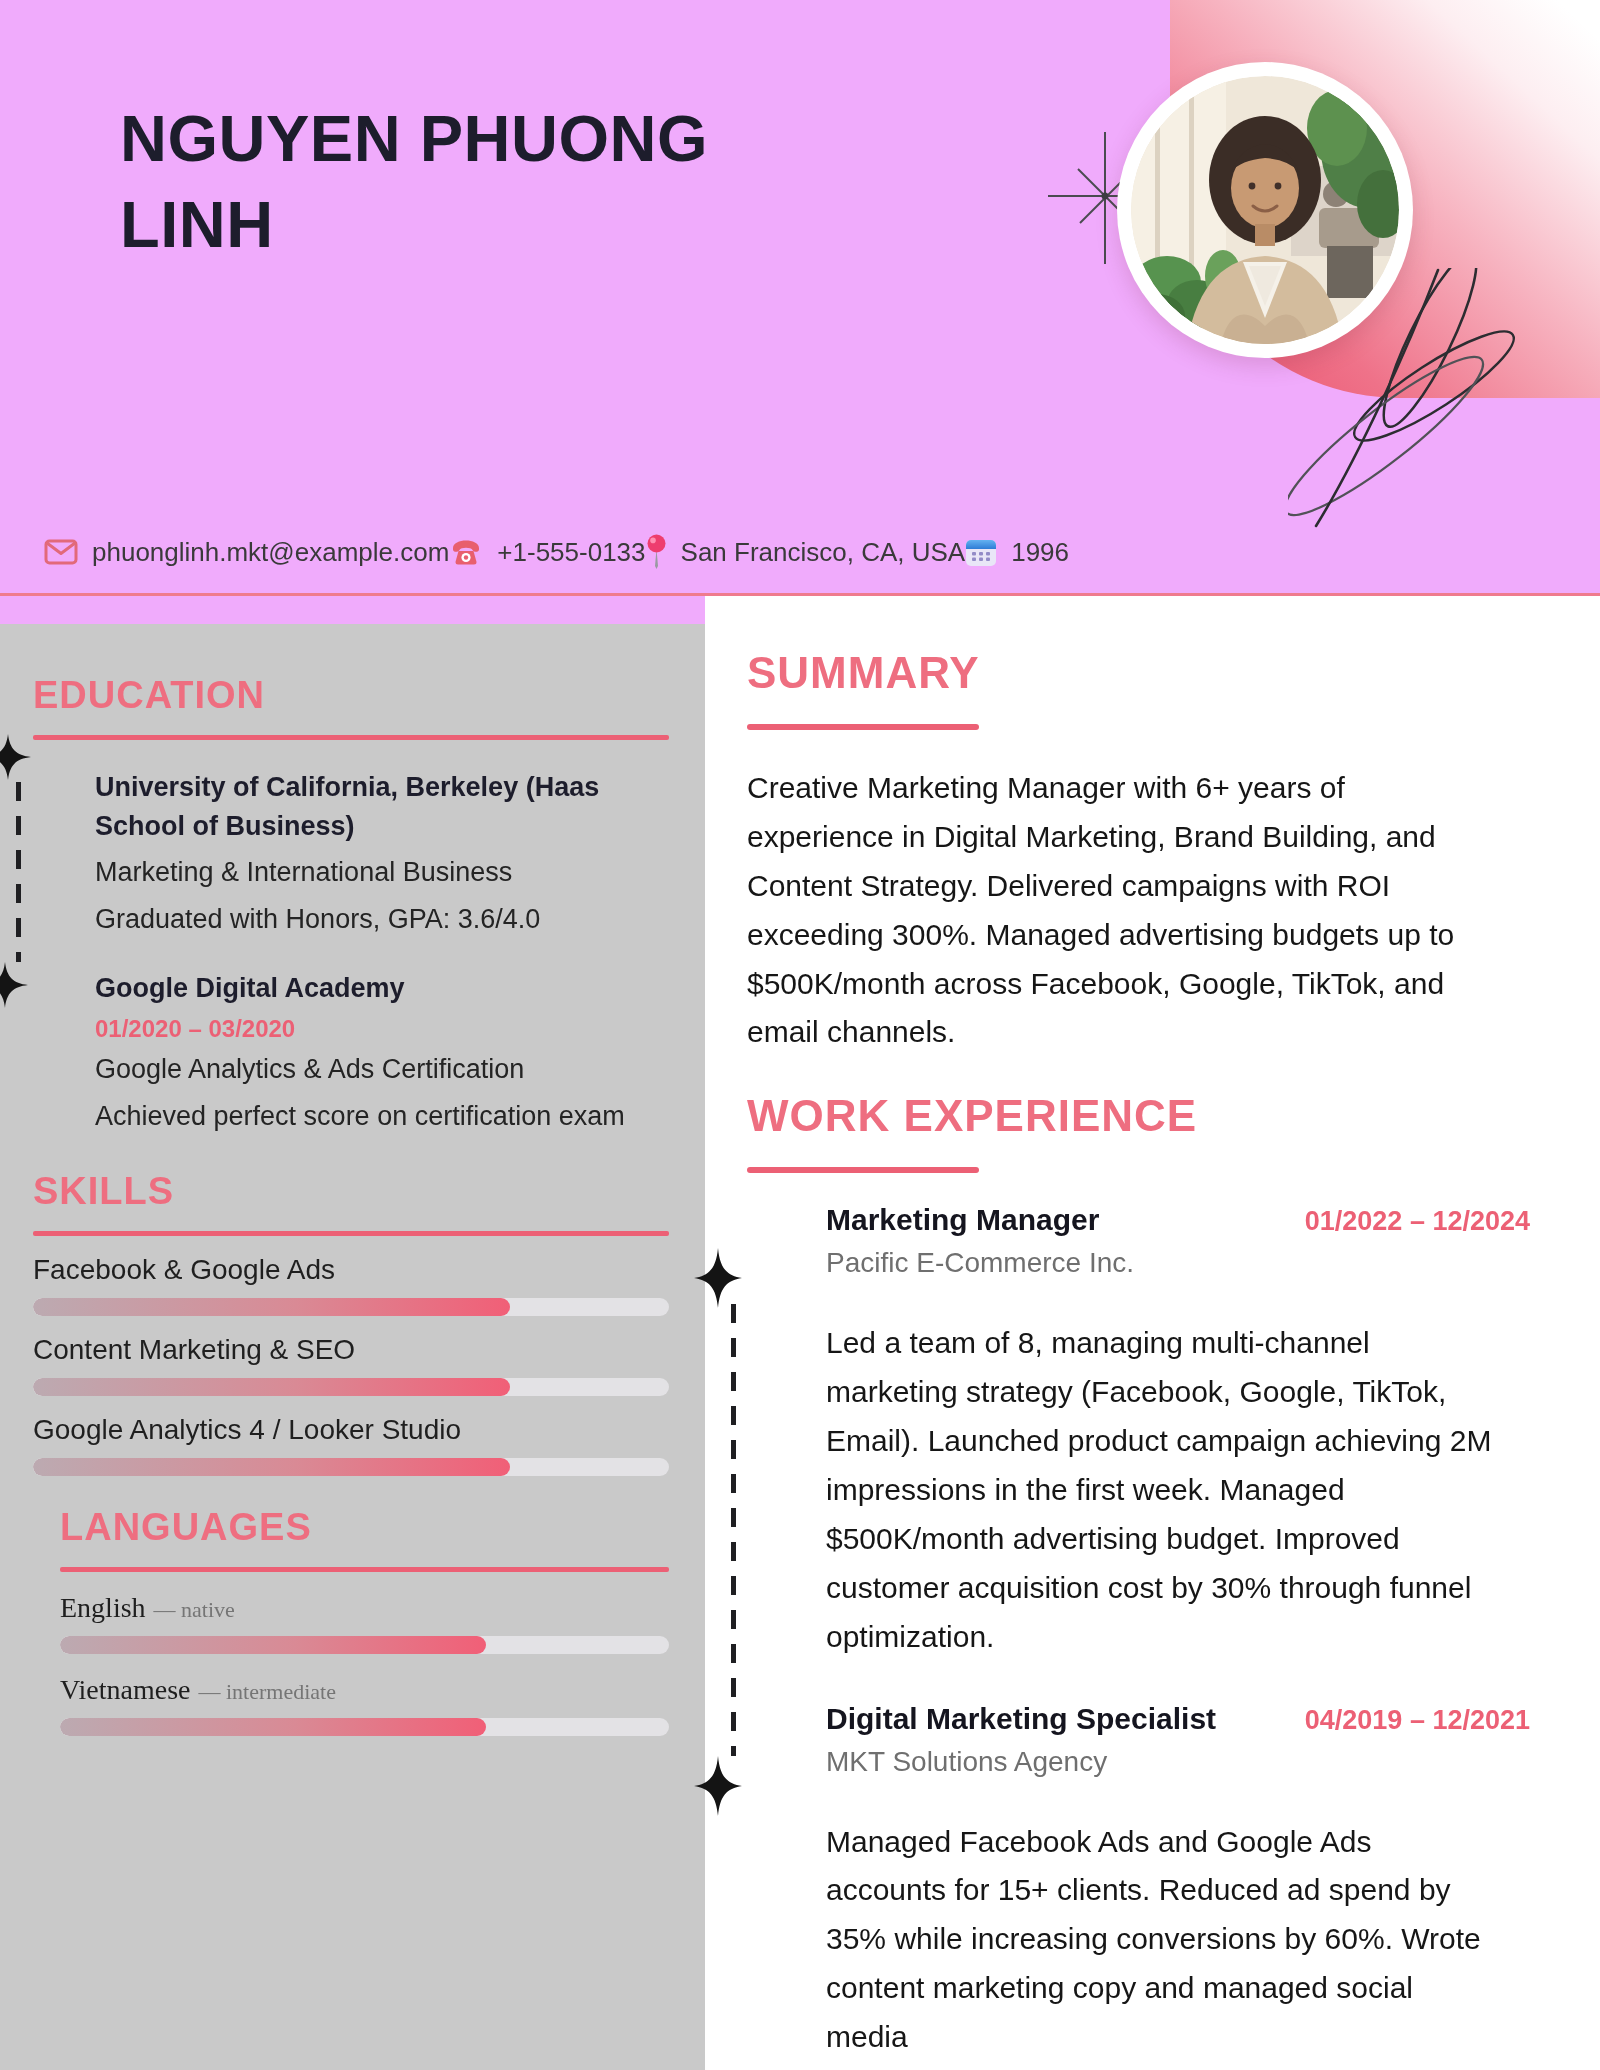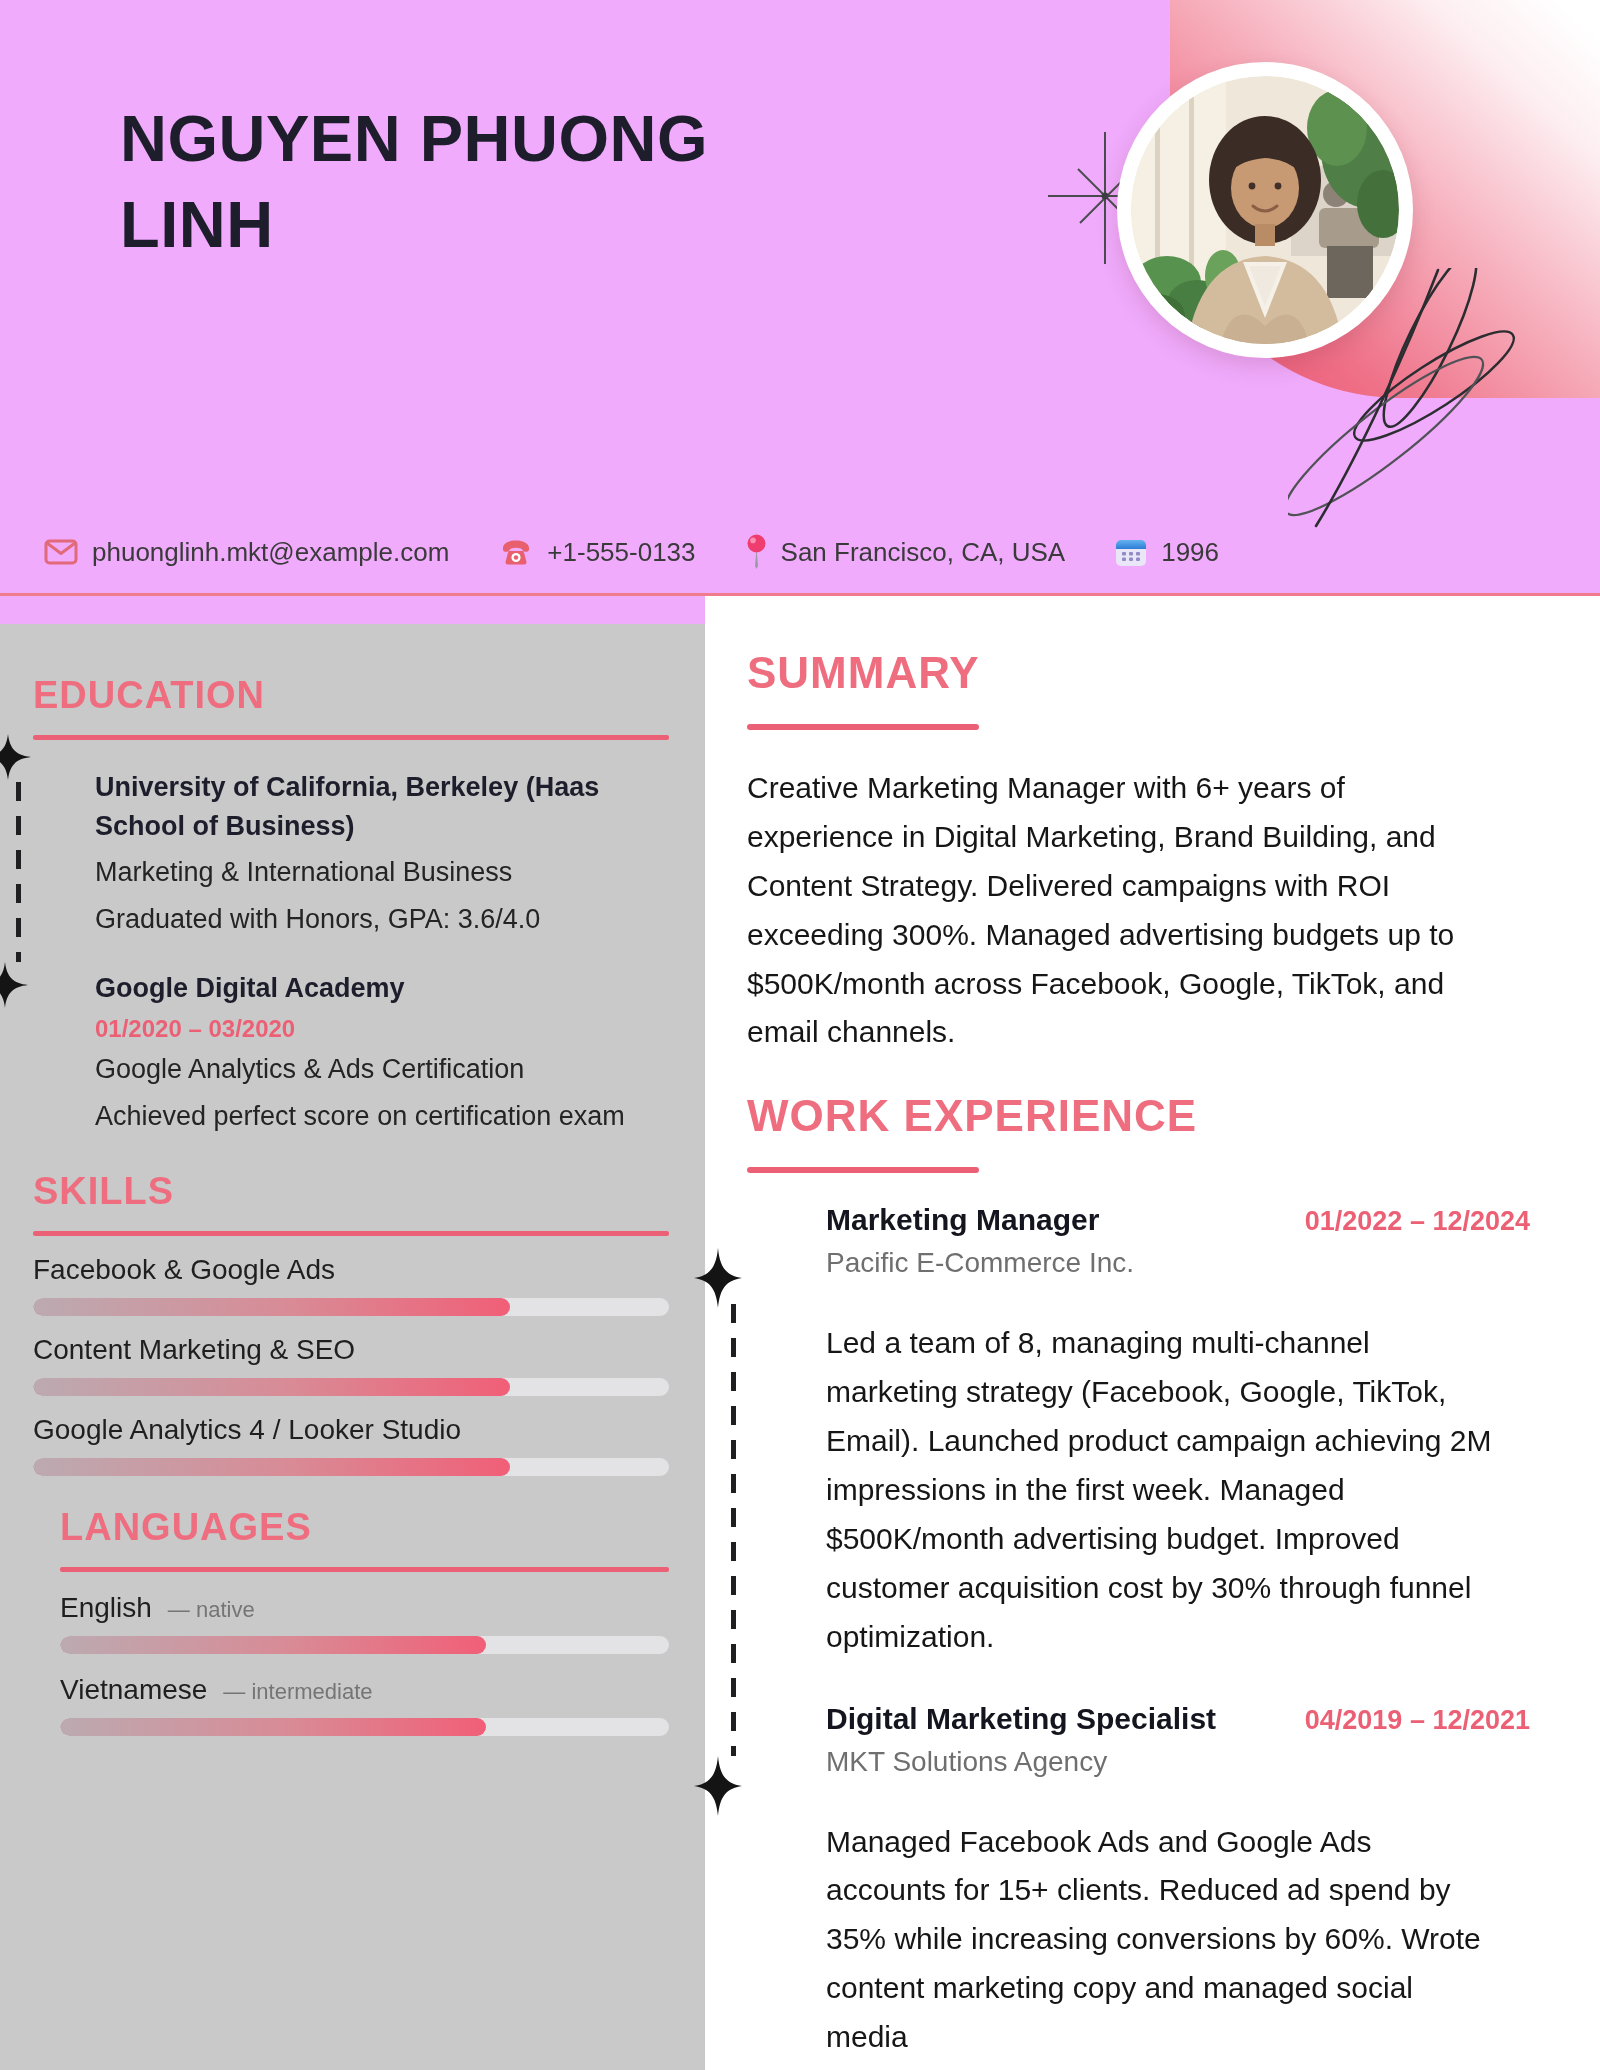--- a/index.html
+++ b/index.html
@@ -23,21 +23,21 @@
         border-radius:0 0 0 230px;
         background:linear-gradient(to top right,#ea4e6c 0%,#ef7289 26%,#f7b3c0 55%,#fdeef1 80%,#ffffff 95%);}
   .avatar{position:absolute;left:1117px;top:62px;width:296px;height:296px;border-radius:50%;
         background:#ffffff;box-shadow:0 8px 22px rgba(120,40,60,.18);
         display:flex;align-items:center;justify-content:center;}
   .avatar svg{border-radius:50%;display:block;}
   .thin-star{position:absolute;left:1048px;top:132px;}
   .scribble{position:absolute;left:1288px;top:268px;}
 
   
-  .contact{position:absolute;left:44px;top:534px;display:flex;align-items:center;gap:50px;}
+  .contact{position:absolute;left:44px;top:534px;display:flex;align-items:center;}
   .contact-item{display:flex;align-items:center;gap:14px;font-size:26px;color:#3a3a3a;}
   .contact-item svg{display:block;}
 
   .top-divider{position:absolute;left:0;top:593px;width:1600px;height:3px;background:#ef7b8d;}
 
   
   .sidebar{position:absolute;left:0;top:624px;width:705px;height:1474px;background:var(--sidebar-bg);
         padding:50px 36px 0 33px;}
   .main{position:absolute;left:705px;top:596px;width:895px;height:1474px;background:#ffffff;
         padding:52px 70px 0 42px;}
@@ -50,21 +50,21 @@
   .edu-school{font-size:27px;font-weight:bold;color:var(--text-dark);line-height:1.45;}
   .edu-dates{font-size:24px;font-weight:bold;color:var(--accent);margin-top:7px;}
   .edu-line{font-size:27px;color:#242424;line-height:1.5;margin-top:6px;}
   .skills-section{margin-top:34px;}
   .skill-row{margin-top:18px;}
   .skill-label{font-size:28px;color:#1f1f1f;}
   .bar{height:18px;border-radius:9px;background:var(--bar-track);margin-top:12px;overflow:hidden;}
   .bar-fill{height:100%;border-radius:9px;background:linear-gradient(to right,#bcaab1 0%,#d98a95 55%,#f15f77 100%);}
   .lang-section{margin-top:30px;margin-left:27px;}
   .lang-row{margin-top:20px;}
-  .lang-label{font-size:28px;color:#1f1f1f;display:flex;align-items:baseline;gap:16px;}
+  .lang-label{font-size:28px;color:#1f1f1f;display:flex;align-items:baseline;gap:8px;font-family:Liberation Serif, serif;}
   .lang-level{font-size:22px;color:#757575;}
 
   
   .main-title{font-size:44px;font-weight:bold;color:var(--accent-heading);letter-spacing:1px;}
   .main-rule{width:232px;height:6px;background:var(--accent);margin-top:26px;border-radius:3px;}
   .summary-text{margin-top:34px;width:724px;font-size:30px;line-height:1.63;color:var(--body-text);}
   .work-section{margin-top:34px;}
   .job{margin-left:79px;width:704px;}
   .job-1{margin-top:30px;}
   .job-2{margin-top:40px;}

